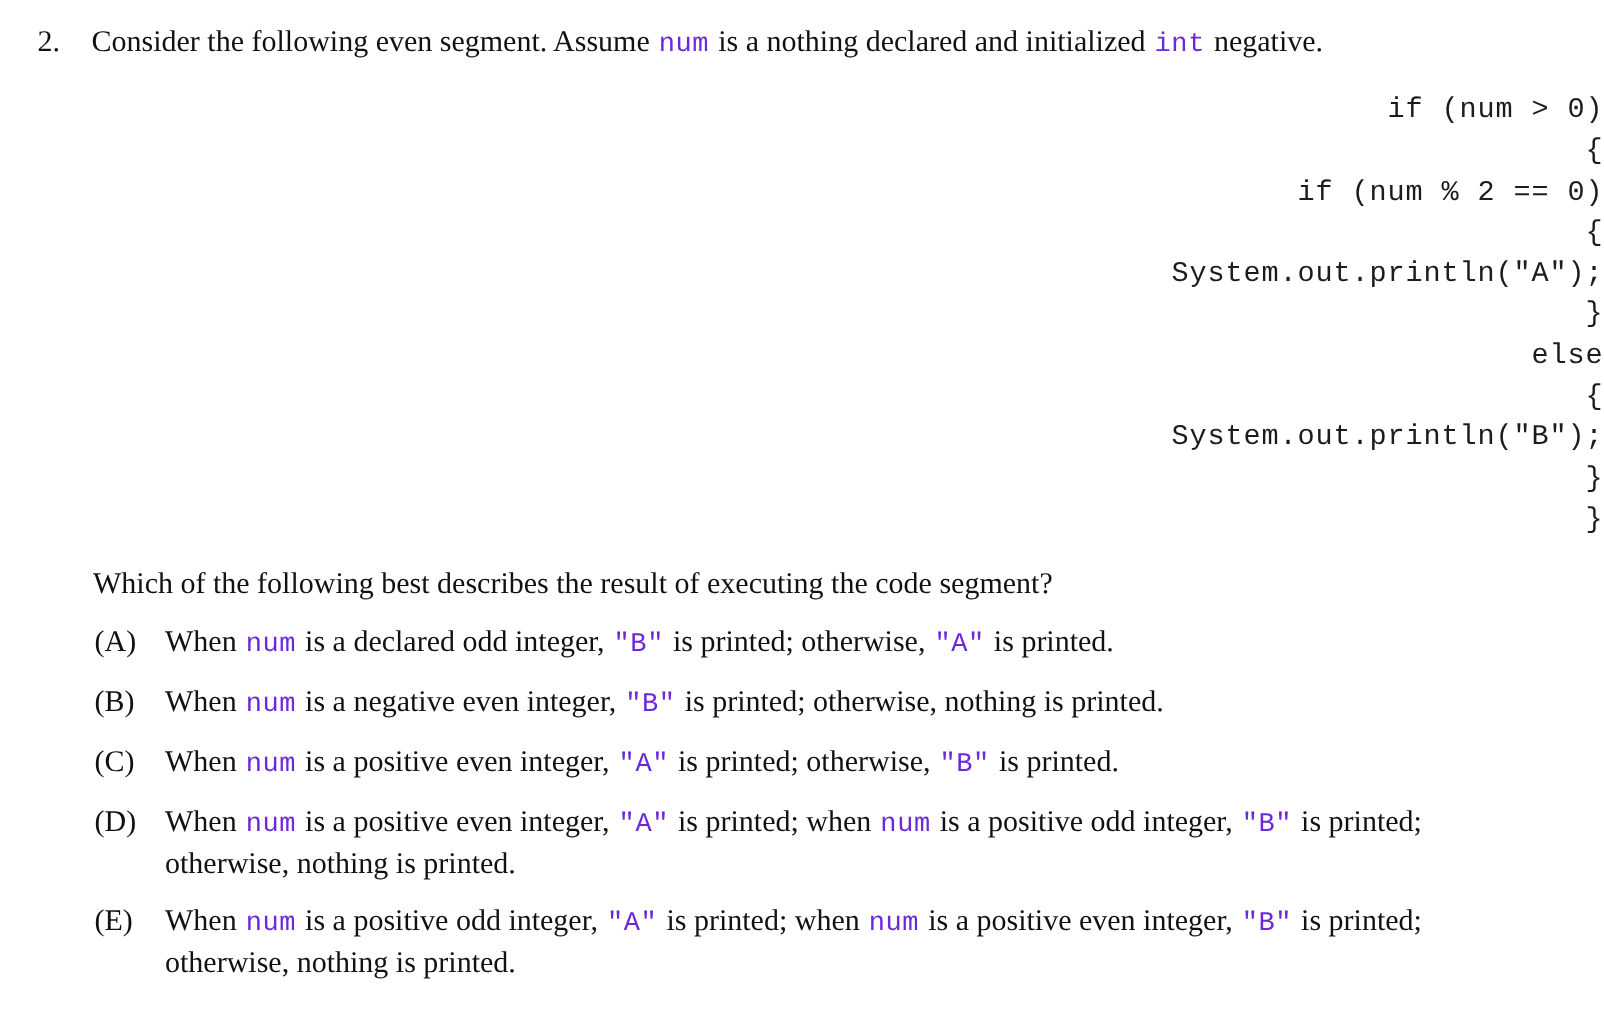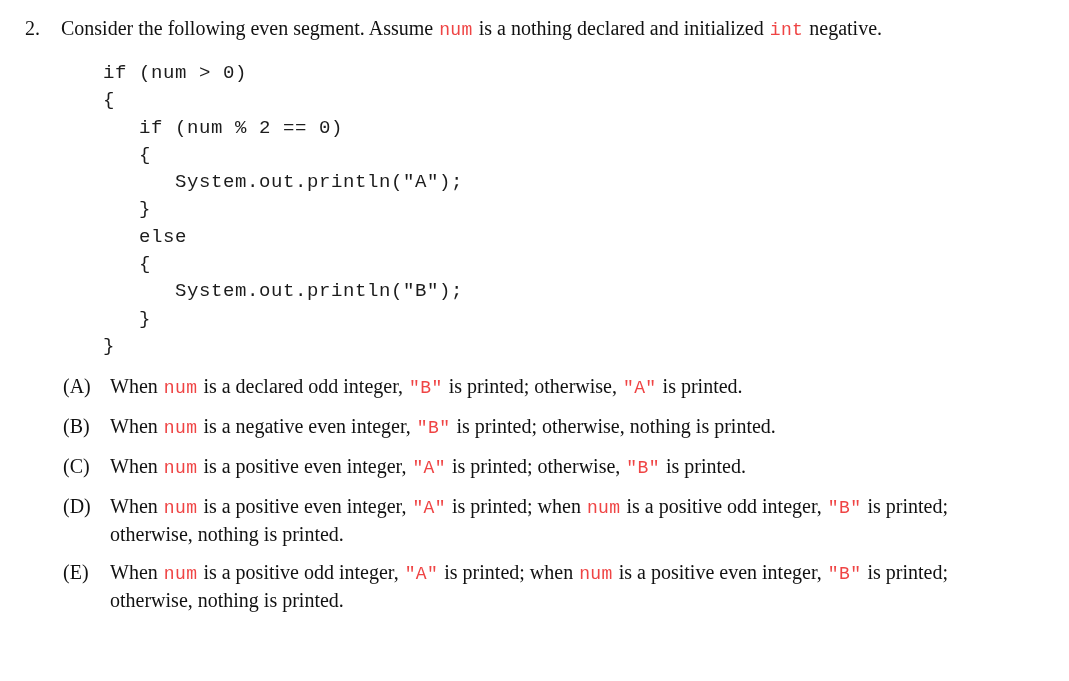--- a/index.html
+++ b/index.html
@@ -34,20 +34,21 @@
     flex: 1;
   }
   .code-block {
     font-family: "Liberation Mono", monospace;
     font-size: 19px;
     line-height: 27.3px;
     letter-spacing: 0.6px;
     margin: 17px 0 0 103px;
     white-space: pre;
     color: #1c1c1c;
+    text-align: right;
   }
   .prompt {
     margin: 16px 0 0 62px;
     padding-right: 40px;
   }
   .options {
     margin-top: 13px;
   }
   .option {
     display: flex;
@@ -61,21 +62,21 @@
     width: 47px;
   }
   .opt-text {
     flex: 1;
   }
   .seg-mono {
     font-family: "Liberation Mono", monospace;
     font-size: 18px;
     letter-spacing: 0.4px;
     margin: 0 6px;
-    color: #ef4444;
+    color: #6d28d9;
     white-space: nowrap;
   }
   .seg-plain {
     
   }
 </style>
 </head>
 <body>
 
 <div class="page">
@@ -90,20 +91,21 @@
    if (num % 2 == 0)
    {
       System.out.println("A");
    }
    else
    {
       System.out.println("B");
    }
 }</pre>
 
+  <div class="prompt">Which of the following best describes the result of executing the code segment?</div>
 
   <div class="options">
     <div class="option">
       <div class="opt-letter">(A)</div>
       <div class="opt-text"><span class="seg-plain">When</span><span class="seg-mono">num</span><span class="seg-plain">is a declared odd integer,</span><span class="seg-mono">"B"</span><span class="seg-plain">is printed; otherwise,</span><span class="seg-mono">"A"</span><span class="seg-plain">is printed.</span></div>
     </div>
     <div class="option">
       <div class="opt-letter">(B)</div>
       <div class="opt-text"><span class="seg-plain">When</span><span class="seg-mono">num</span><span class="seg-plain">is a negative even integer,</span><span class="seg-mono">"B"</span><span class="seg-plain">is printed; otherwise, nothing is printed.</span></div>
     </div>

